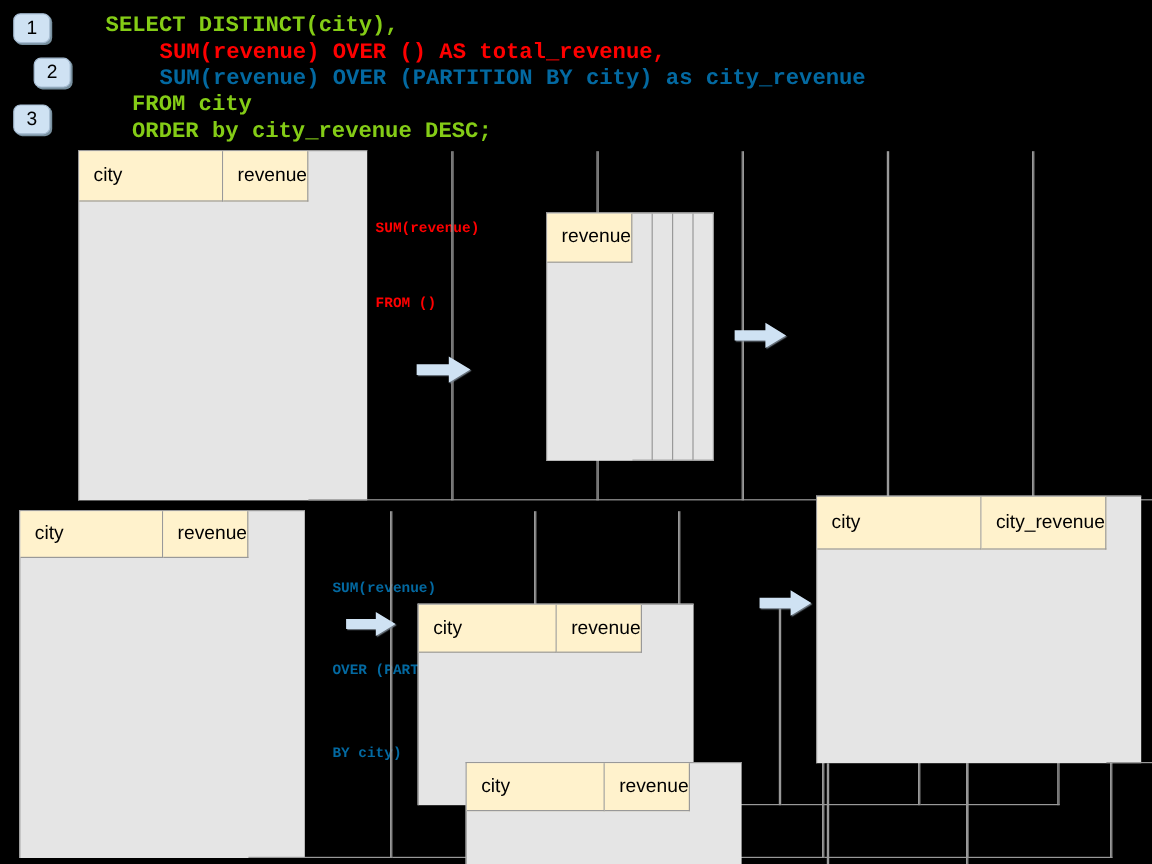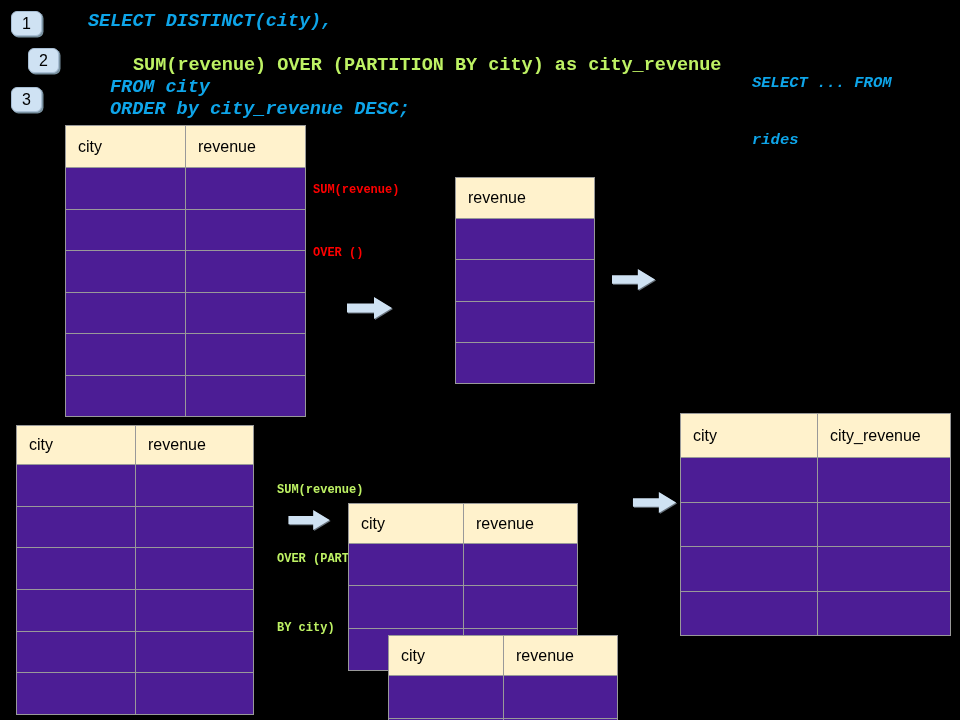--- a/index.html
+++ b/index.html
@@ -10,33 +10,33 @@
     font-family:"Liberation Sans", sans-serif;
   }
   .code {
     position:absolute; white-space:pre;
     font-family:"Liberation Mono","DejaVu Sans Mono",monospace;
     font-weight:bold;
   }
   .main-code { font-size:18.5px; line-height:22px; }
   .label-code { font-size:12px; line-height:22px; }
   .small-code { font-size:15.5px; line-height:19px; }
-  .purple { color:#0ea5e9;font-style:italic; }
+  .purple { color:#84cc16; }
   .red    { color:#ff0000; }
-  .green  { color:#bef264; }
+  .green  { color:#0369a1; }
   .badge {
     position:absolute; width:31px; height:25px;
     background:#cfe2f3; border:1px solid #a7bdd3;
     box-shadow:1.5px 1.5px 0 #78909f; border-radius:6px;
     display:flex; align-items:center; justify-content:center;
     font-size:16px; color:#000;
   }
   .table {
-    position:absolute; display:flex; flex-direction:column;
-    background:#4c1d95; border-top:1px solid #999; border-left:1px solid #999;
+    position:absolute; display:flex; flex-direction:row;
+    background:#e5e5e5; border-top:1px solid #999; border-left:1px solid #999;
   }
   .trow { display:grid; }
   .trow.body { flex:1; }
   .tcell { border-right:1px solid #999; border-bottom:1px solid #999; }
   .hcell {
     background:#fff2cc; color:#000; font-size:16px;
     display:flex; align-items:center; padding-left:12px;
     border-right:1px solid #999; border-bottom:1px solid #999;
   }
   .arrow { position:absolute; }
@@ -45,32 +45,29 @@
 </head>
 <body>
 
 <div id="stage">
 
   <div class="badge" style="left:11px; top:11px;">1</div>
   <div class="badge" style="left:28px; top:48px;">2</div>
   <div class="badge" style="left:11px; top:87px;">3</div>
 
   <div class="code main-code purple" style="left:88px;  top:11px;">SELECT DISTINCT(city),</div>
+  <div class="code main-code red" style="left:133px; top:33px;">SUM(revenue) OVER () AS total_revenue,</div>
   <div class="code main-code green" style="left:133px; top:55px;">SUM(revenue) OVER (PARTITION BY city) as city_revenue</div>
   <div class="code main-code purple" style="left:110px; top:77px;">FROM city</div>
   <div class="code main-code purple" style="left:110px; top:99px;text-align:center;">ORDER by city_revenue DESC;</div>
 
-  <div class="code small-code purple" style="left:752px; top:36px;">
-    <div>SELECT ... FROM</div>
-    <div>rides</div>
-  </div>
 
   <div class="code label-code red" style="left:313px; top:138px; line-height:21px;">
     <div>SUM(revenue)</div>
-    <div>OVER ()</div>
+    <div>FROM ()</div>
   </div>
 
   <div class="code label-code green" style="left:277px; top:433px; line-height:23px;">
     <div>SUM(revenue)</div>
     <div>OVER (PARTITION</div>
     <div>BY city)</div>
   </div>
 
   <div class="table" style="left:65px;  top:125px; width:241px; height:292px;">
       <div class="trow" style="grid-template-columns: 120px 1fr; height: 42px;">

